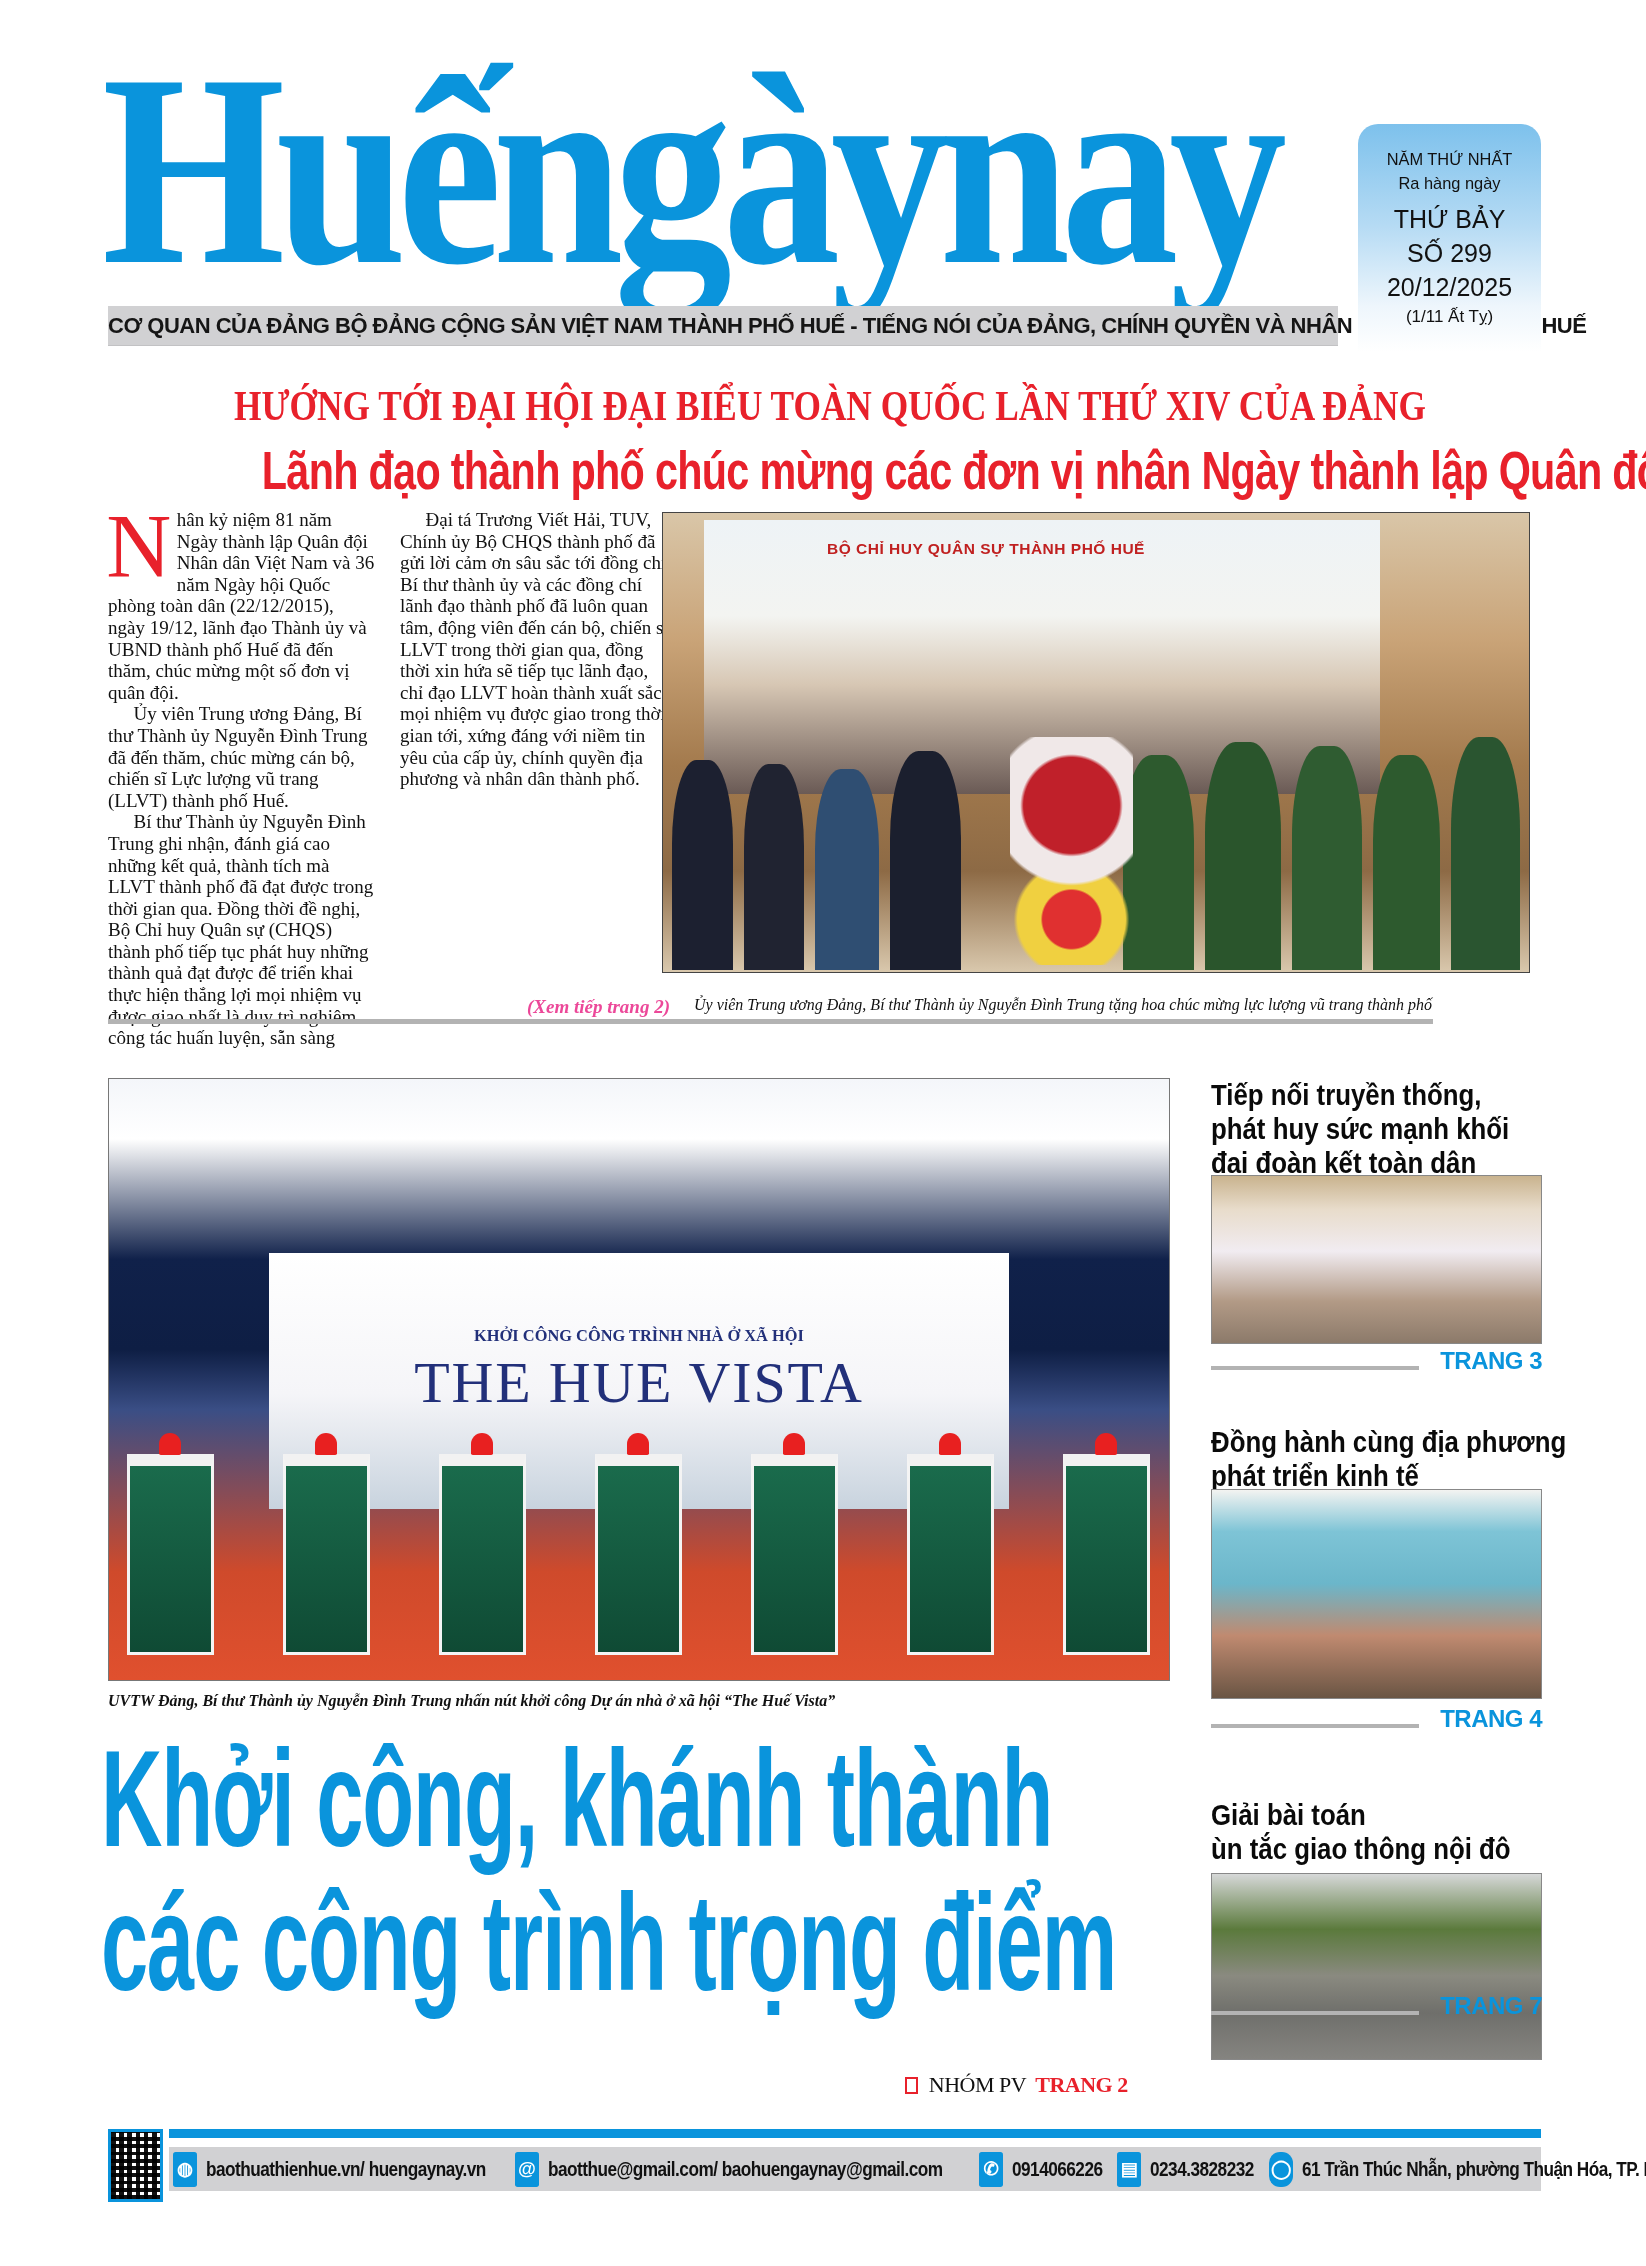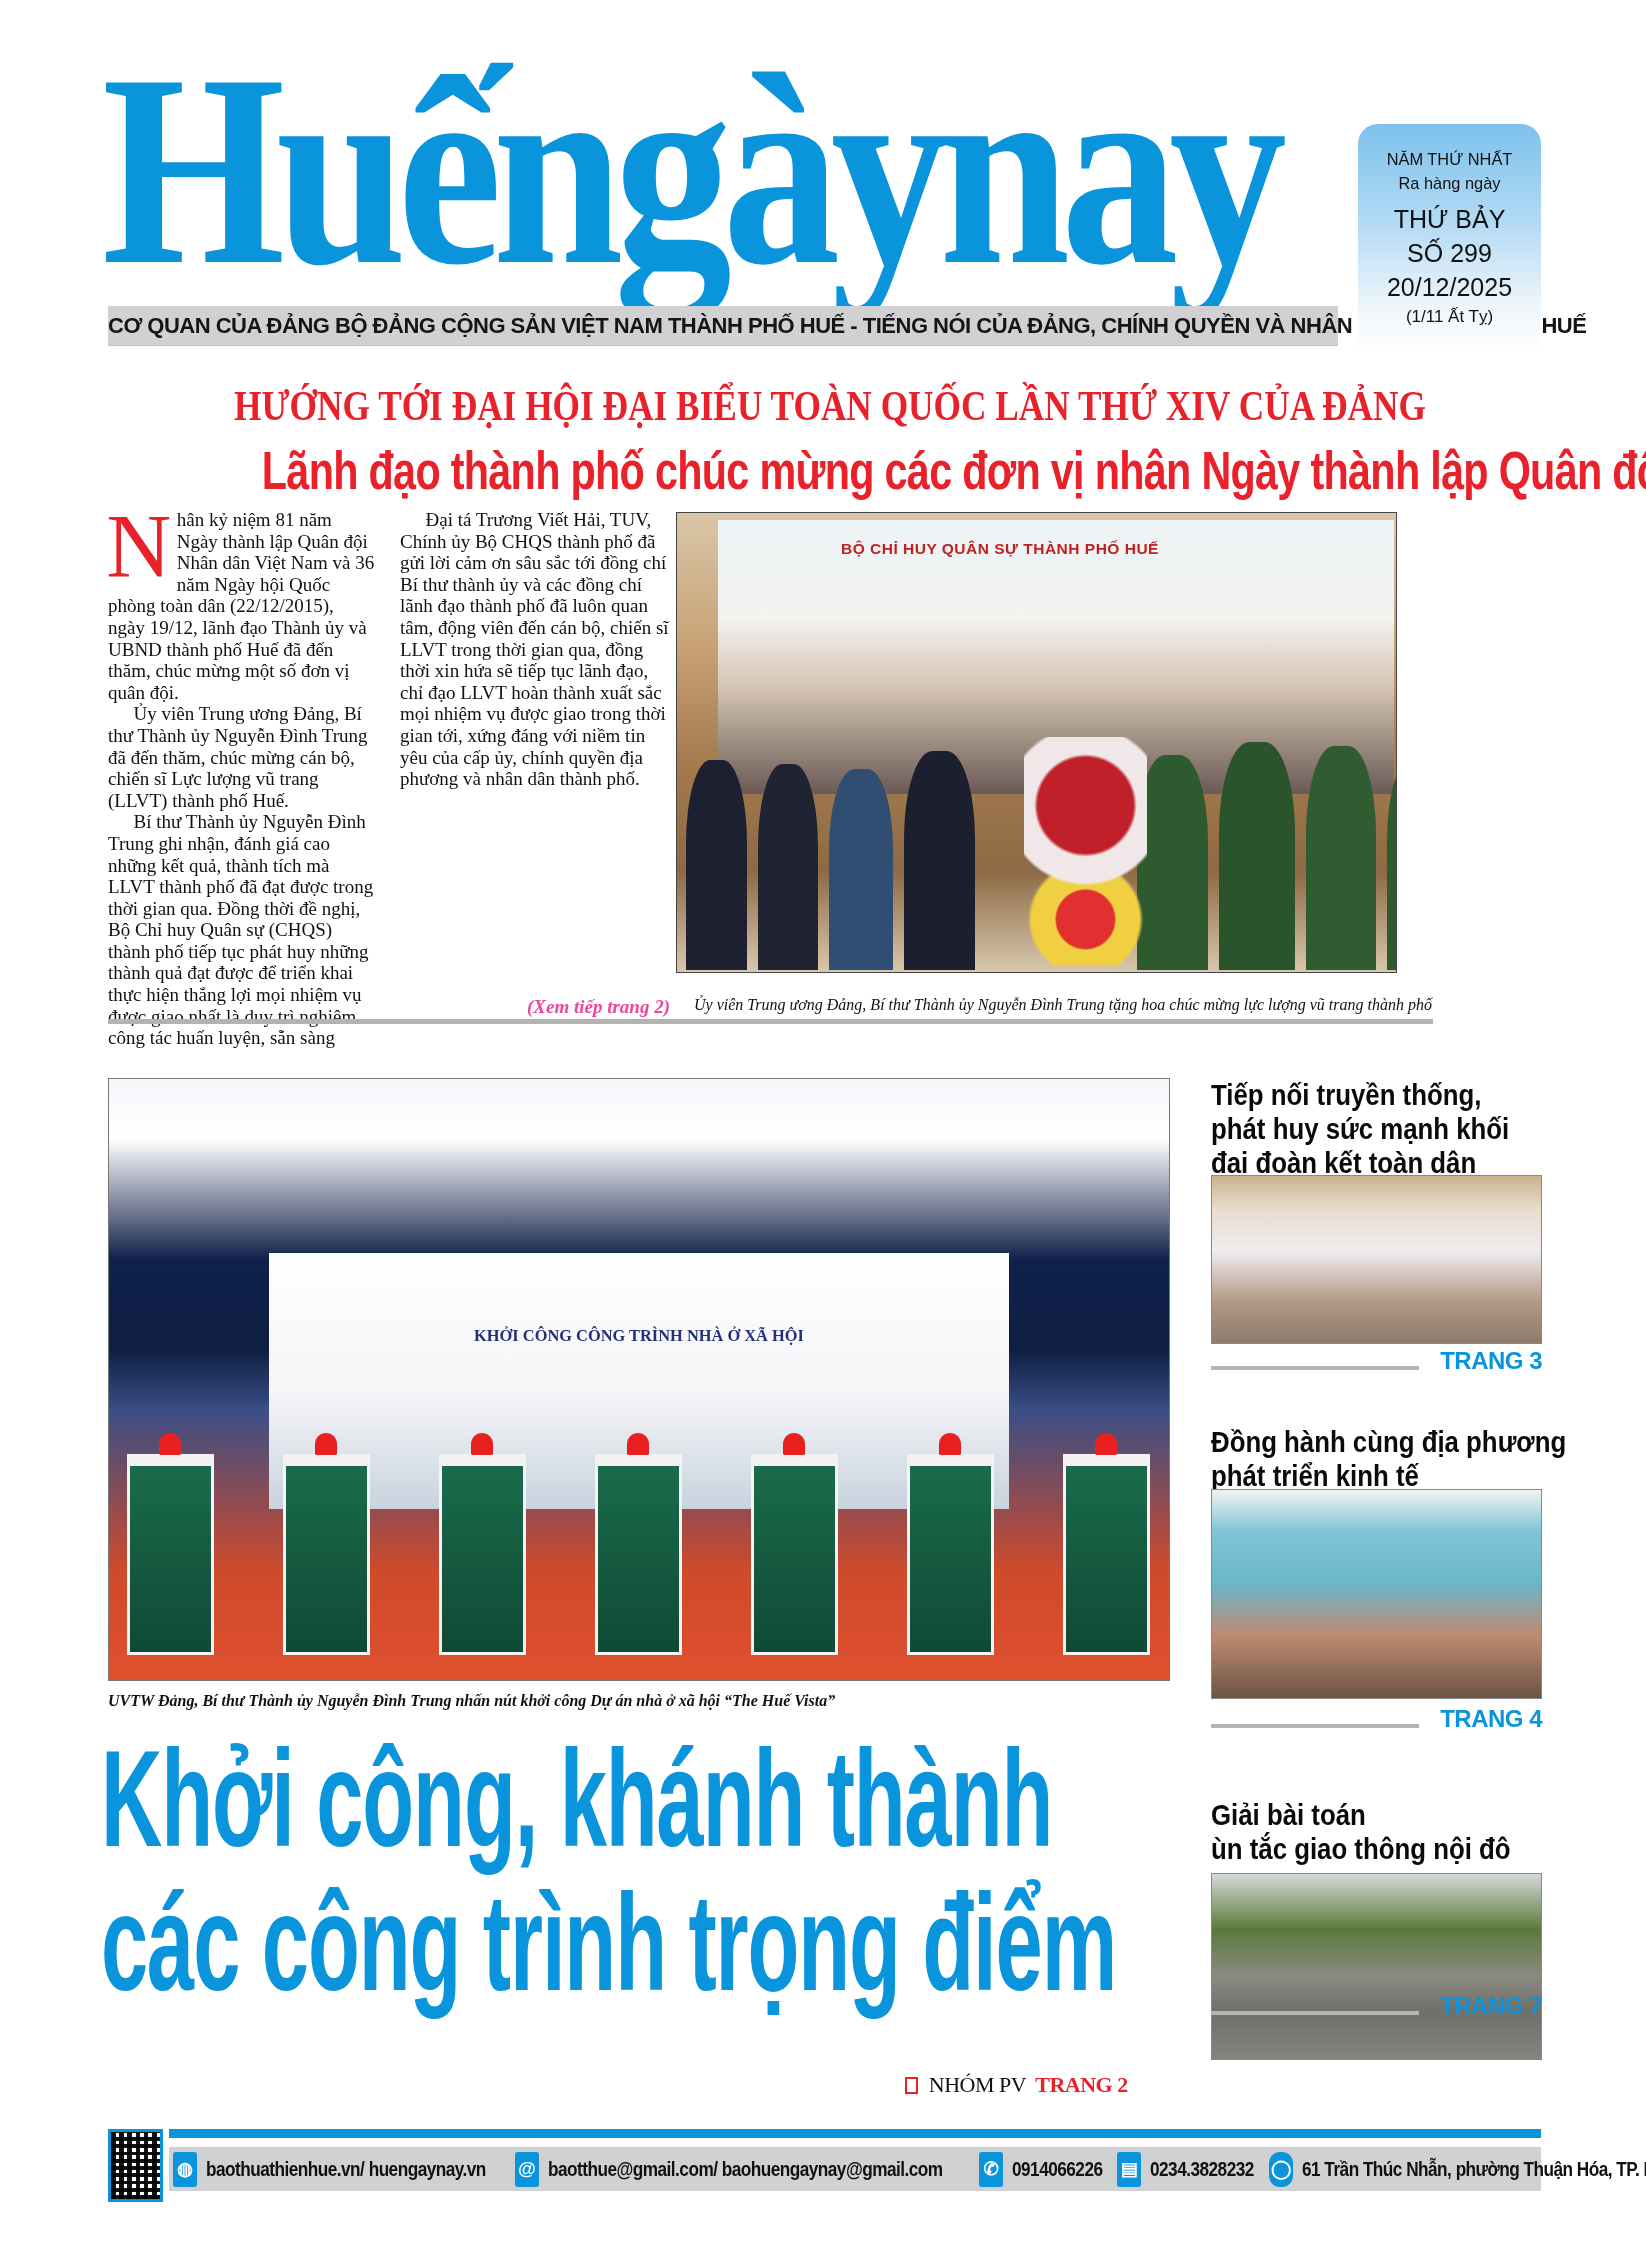--- a/index.html
+++ b/index.html
@@ -67,21 +67,21 @@
   .see-more {
     left: 400px; top: 996px; width: 270px; text-align: right;
     font-family: "Liberation Serif", serif; font-style: italic; font-weight: bold;
     font-size: 19px; color: #ec4899;
   }
   .rule { height: 4.6px; background: #b3b3b3; }
 
   
   .photo { overflow: hidden; }
   .photo1 {
-    left: 676px; top: 512px; width: 721px; height: 461px;
+    left: 662px; top: 512px; width: 868px; height: 461px;
     background: linear-gradient(180deg, #d9c6a8 0%, #c9a377 28%, #a37a4d 55%, #8d6a45 78%, #d9c8ad 100%);
     border: 1.8px solid #444;
   }
   .photo1 .banner {
     left: 41px; top: 7.3px; width: 676px; height: 274px;
     background: linear-gradient(180deg, #eef3f6 0%, #f3f4f1 35%, #d7c7b4 60%, #6a5a55 100%);
   }
   .photo1 .banner-title {
     left: 164px; top: 27.4px; font-family: "Liberation Sans", sans-serif; font-weight: bold;
     font-size: 15.5px; color: #c02020; letter-spacing: 0.5px;
@@ -248,20 +248,21 @@
     <div class="person" style="width:71px;height:233px;background:#2a5530;"></div>
   </div>
   <div class="abs flowers"></div>
 </div>
 <div class="abs caption1">Ủy viên Trung ương Đảng, Bí thư Thành ủy Nguyễn Đình Trung tặng hoa chúc mừng lực lượng vũ trang thành phố</div>
 <div class="abs rule rule1"></div>
 
 <div class="abs photo photo2">
   <div class="abs screen">
     <div class="abs screen-line2">KHỞI CÔNG CÔNG TRÌNH NHÀ Ở XÃ HỘI</div>
+    <div class="abs screen-line3">THE HUE VISTA</div>
   </div>
   <div class="abs podiums">
     <div class="podium"></div>
       <div class="podium"></div>
       <div class="podium"></div>
       <div class="podium"></div>
     <div class="podium"></div>
       <div class="podium"></div>
       <div class="podium"></div>
   </div>

